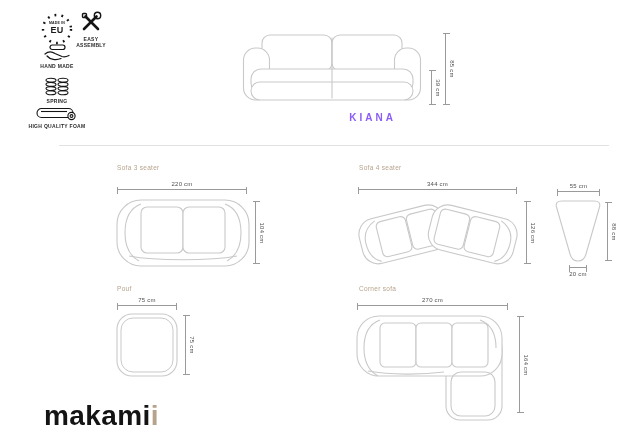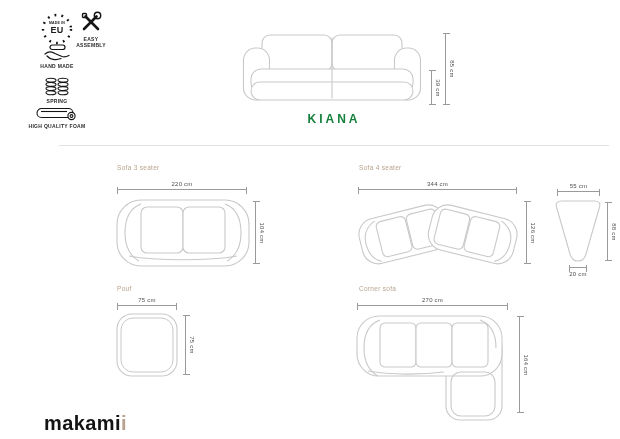--- a/index.html
+++ b/index.html
@@ -24,30 +24,30 @@
   .v-dim{position:absolute;border-left:1px solid #9a9a9a;}
   .v-dim::before,.v-dim::after{content:"";position:absolute;left:-3.5px;width:7px;height:1px;background:#9a9a9a;}
   .v-dim::before{top:0}.v-dim::after{bottom:0}
   .dim-label{font-size:6px;color:#4f4f4f;letter-spacing:.2px;white-space:nowrap;}
   .h-dim .dim-label{position:absolute;bottom:3px;left:50%;transform:translateX(-50%);}
   .h-dim.label-below .dim-label{bottom:auto;top:3px;}
   .v-dim .dim-label{position:absolute;top:50%;left:3px;transform:translateY(-50%);
                     writing-mode:vertical-rl;}
 
   
-  .product-title{position:absolute;left:248px;top:112px;width:124px;text-align:center;
-                 font-size:12px;font-weight:700;letter-spacing:3px;color:#15803d;}
+  .product-title{position:absolute;left:248px;top:112px;width:124px;text-align:right;
+                 font-size:10px;font-weight:700;letter-spacing:3px;color:#8b5cf6;}
   .section-label{position:absolute;font-size:6.5px;color:#b7a38d;letter-spacing:.3px;}
   .divider{position:absolute;left:35px;top:145px;width:550px;height:1px;background:#e2e2e2;}
 
   
   .drawing{position:absolute;}
 
   
-  .logo{position:absolute;left:20px;top:412px;font-size:20px;font-weight:700;
+  .logo{position:absolute;left:20px;top:400px;font-size:28px;font-weight:700;
         letter-spacing:.4px;color:#141414;}
   .logo .accent{color:#b7a38d;}
 </style>
 </head>
 <body>
 
 <div class="page">
 
   <div class="eu-wrap badge">
     <svg width="38" height="38" viewBox="0 0 38 38">

